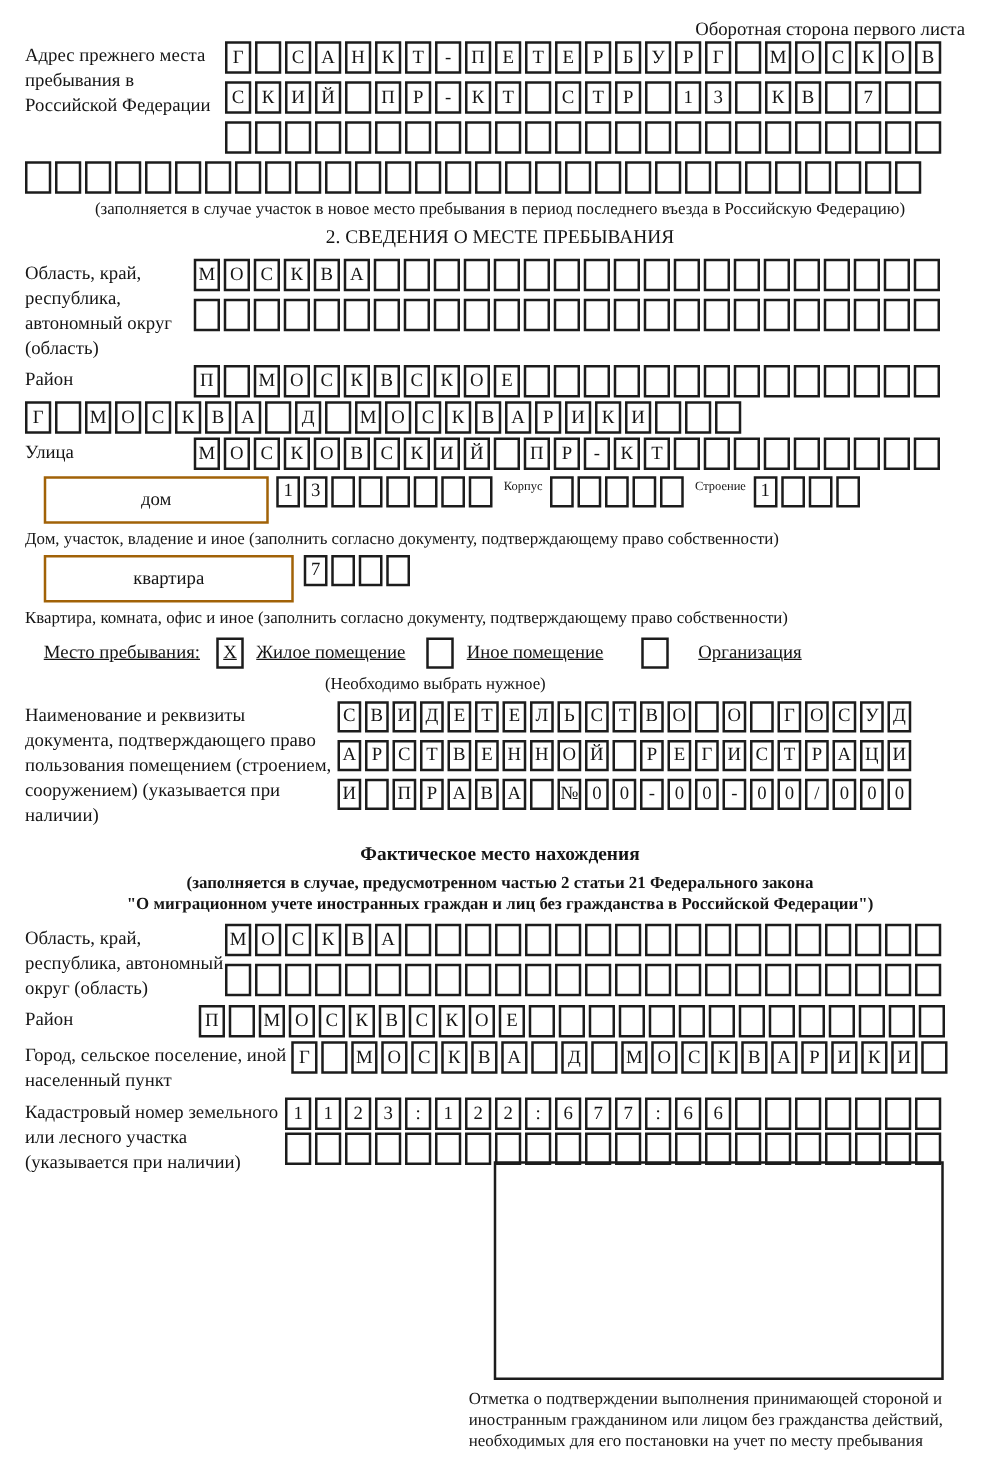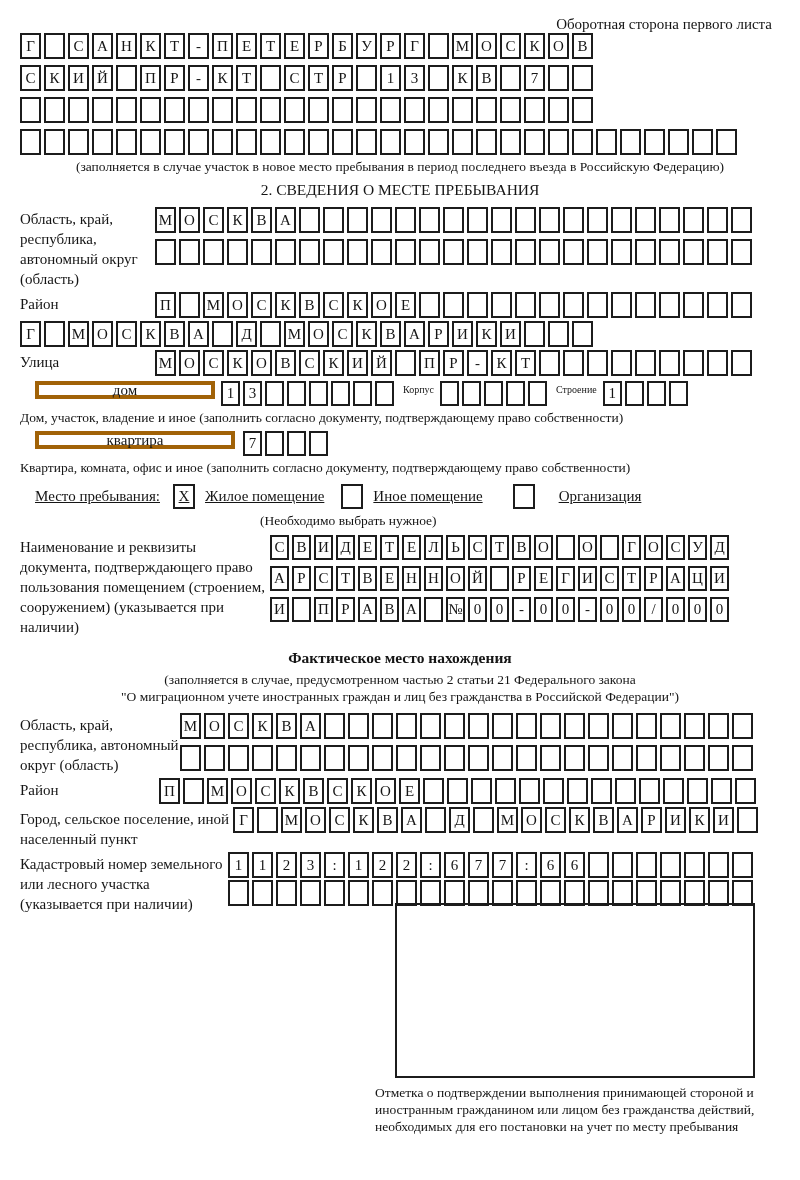--- a/index.html
+++ b/index.html
@@ -20,49 +20,50 @@
   .cell{width:21px;height:26px;border:2px solid #1c1c1c;box-sizing:border-box;
         display:flex;align-items:center;justify-content:center;font-size:15px;flex-shrink:0;}
   .strip.sm .cell{width:19px;height:25px;}
   .fullrow{margin:6px 0 3px 0;}
 
   .caption{font-size:13.5px;line-height:17px;}
   .center{text-align:center;}
   .sec-title{text-align:center;font-weight:normal;font-size:15.5px;margin:6px 0 8px 0;}
 
   .dom-row{display:flex;align-items:flex-start;margin:5px 0 3px 15px;}
-  .wide-box{border:4px solid #a16207;height:18px;box-sizing:border-box;display:flex;
+  .wide-box{border:2px solid #a16207;height:38px;box-sizing:border-box;display:flex;
             align-items:center;justify-content:center;font-size:15px;flex-shrink:0;}
   .dom-box{width:180px;margin-right:6px;}
   .kv-box{width:200px;margin-right:8px;}
   .inline-label{font-size:10px;padding:3px 6px 0 9px;white-space:nowrap;}
 
   .mesto-row{display:flex;align-items:center;margin:8px 0 0 15px;font-size:15px;text-decoration:underline;}
   .checkbox{width:22px;height:25px;border:2px solid #1c1c1c;box-sizing:border-box;
             display:flex;align-items:center;justify-content:center;font-size:15px;flex-shrink:0;}
   .cb1{margin-left:13px}.cb2{margin-left:17px}.cb3{margin-left:30px}
   .opt1{margin-left:10px}.opt2{margin-left:10px}.opt3{margin-left:24px}
   .mesto-caption{margin:3px 0 6px 240px;}
 
   .fact-title{text-align:center;font-weight:bold;font-size:15.5px;margin:12px 0 4px 0;}
   .fact-note{text-align:center;font-size:13.5px;line-height:17px;}
-  .fact-notes{margin-bottom:8px;}
+  .fact-notes{margin-bottom:8px;font-weight:bold;}
 
   .stamp-wrap{margin-left:355px;margin-top:-14px;width:400px;}
   .stamp-box{width:360px;height:175px;border:2px solid #1c1c1c;box-sizing:border-box;margin:0 auto;}
   .stamp-caption{margin-top:6px;font-size:13.5px;line-height:17px;}
 </style>
 </head>
 <body>
 
 <div class="page">
 
   <div class="header-note">Оборотная сторона первого листа</div>
 
   <div class="field">
+    <div class="flabel w160">Адрес прежнего места пребывания в Российской Федерации</div>
     <div class="strips">
       <div class="strip">
           <span class="cell">Г</span>
           <span class="cell"></span>
           <span class="cell">С</span>
           <span class="cell">А</span>
           <span class="cell">Н</span>
           <span class="cell">К</span>
           <span class="cell">Т</span>
           <span class="cell">-</span>

